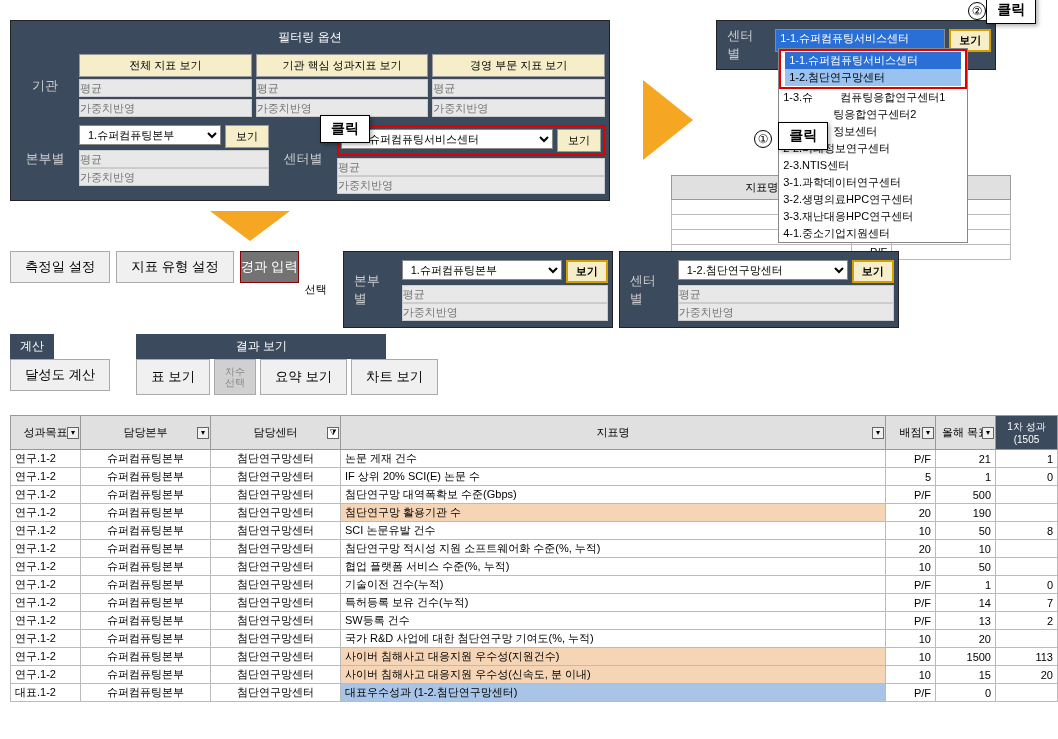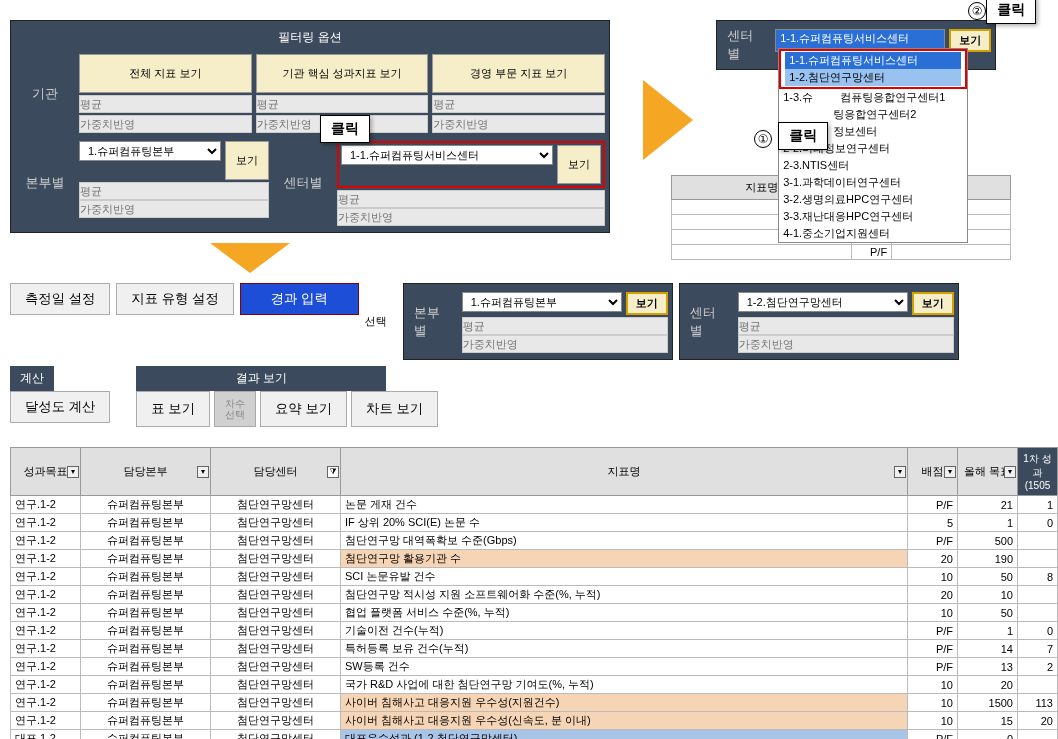--- a/index.html
+++ b/index.html
@@ -2,22 +2,22 @@
 <html><head>
 <meta charset="utf-8">
 <style>
 * { box-sizing: border-box; margin: 0; padding: 0; font-family: "Malgun Gothic", sans-serif; }
 body { background: #fff; font-size: 11px; width: 1058px; }
 
 .panel { background: #3b4a5c; border: 1px solid #222; padding: 4px; display: inline-block; vertical-align: top; }
 .panel-title { color: #fff; text-align: center; padding: 4px 0; font-size: 12px; }
 .panel-label { background: #3b4a5c; color: #ccc; font-size: 13px; padding: 0 6px; display: flex; align-items: center; justify-content: center; }
 
-.btn { background: #f5eec8; border: 1px solid #999; padding: 11px 10px; font-size: 11px; cursor: pointer; display: inline-block; text-align: center; }
-.btn-red { background: #1d4ed8; color: #fff; border: 1px solid #800; padding: 6px 30px; }
+.btn { background: #f5eec8; border: 1px solid #999; padding: 3px 10px; font-size: 11px; cursor: pointer; display: inline-block; text-align: center; }
+.btn-red { background: #737373; color: #fff; border: 1px solid #800; padding: 6px 0; }
 .btn-gray { background: #f0f0f0; border: 1px solid #aaa; padding: 6px 14px; }
 .btn-disabled { background: #d0d0d0; color: #888; border: 1px solid #aaa; padding: 6px 10px; }
 .btn-view { background: #f5eec8; border: 2px solid #d4a000; padding: 2px 8px; font-weight: bold; font-size: 11px; }
 
 .input-disabled { background: #e8e8e8; color: #aaa; border: 1px solid #ccc; padding: 2px 0; font-size: 11px; width: 100px; }
 .select { background: #fff; border: 1px solid #888; padding: 1px 4px; font-size: 11px; height: 20px; }
 
 .row { display: flex; gap: 4px; margin: 2px 0; }
 
 .redbox { border: 2px solid #e00000; }
@@ -241,21 +241,21 @@
 <div style="padding:20px 0 0 10px;">
   <table class="data" style="width:1048px;">
     <thead>
       <tr>
         <th style="width:70px;margin-top:40px;"><span>성과목표</span><span class="filter-icon">▾</span></th>
         <th style="width:130px;"><span>담당본부</span><span class="filter-icon">▾</span></th>
         <th style="width:130px;"><span>담당센터</span><span class="filter-icon" style="background:#fff;">⧩</span></th>
         <th><span>지표명</span><span class="filter-icon">▾</span></th>
         <th style="width:50px;"><span>배점</span><span class="filter-icon">▾</span></th>
         <th style="width:60px;"><span>올해 목표</span><span class="filter-icon">▾</span></th>
-        <th class="dark" style="width:40px; white-space:pre-line; font-size:10px;">1차 성과
+        <th class="dark" style="width:62px; white-space:pre-line; font-size:10px;">1차 성과
 (1505</th>
       </tr>
     </thead>
     <tbody id="table-body">
         <tr>
           <td>연구.1-2</td>
           <td class="c">슈퍼컴퓨팅본부</td>
           <td class="c">첨단연구망센터</td>
           <td class="">논문 게재 건수</td>
           <td class="r">P/F</td>

